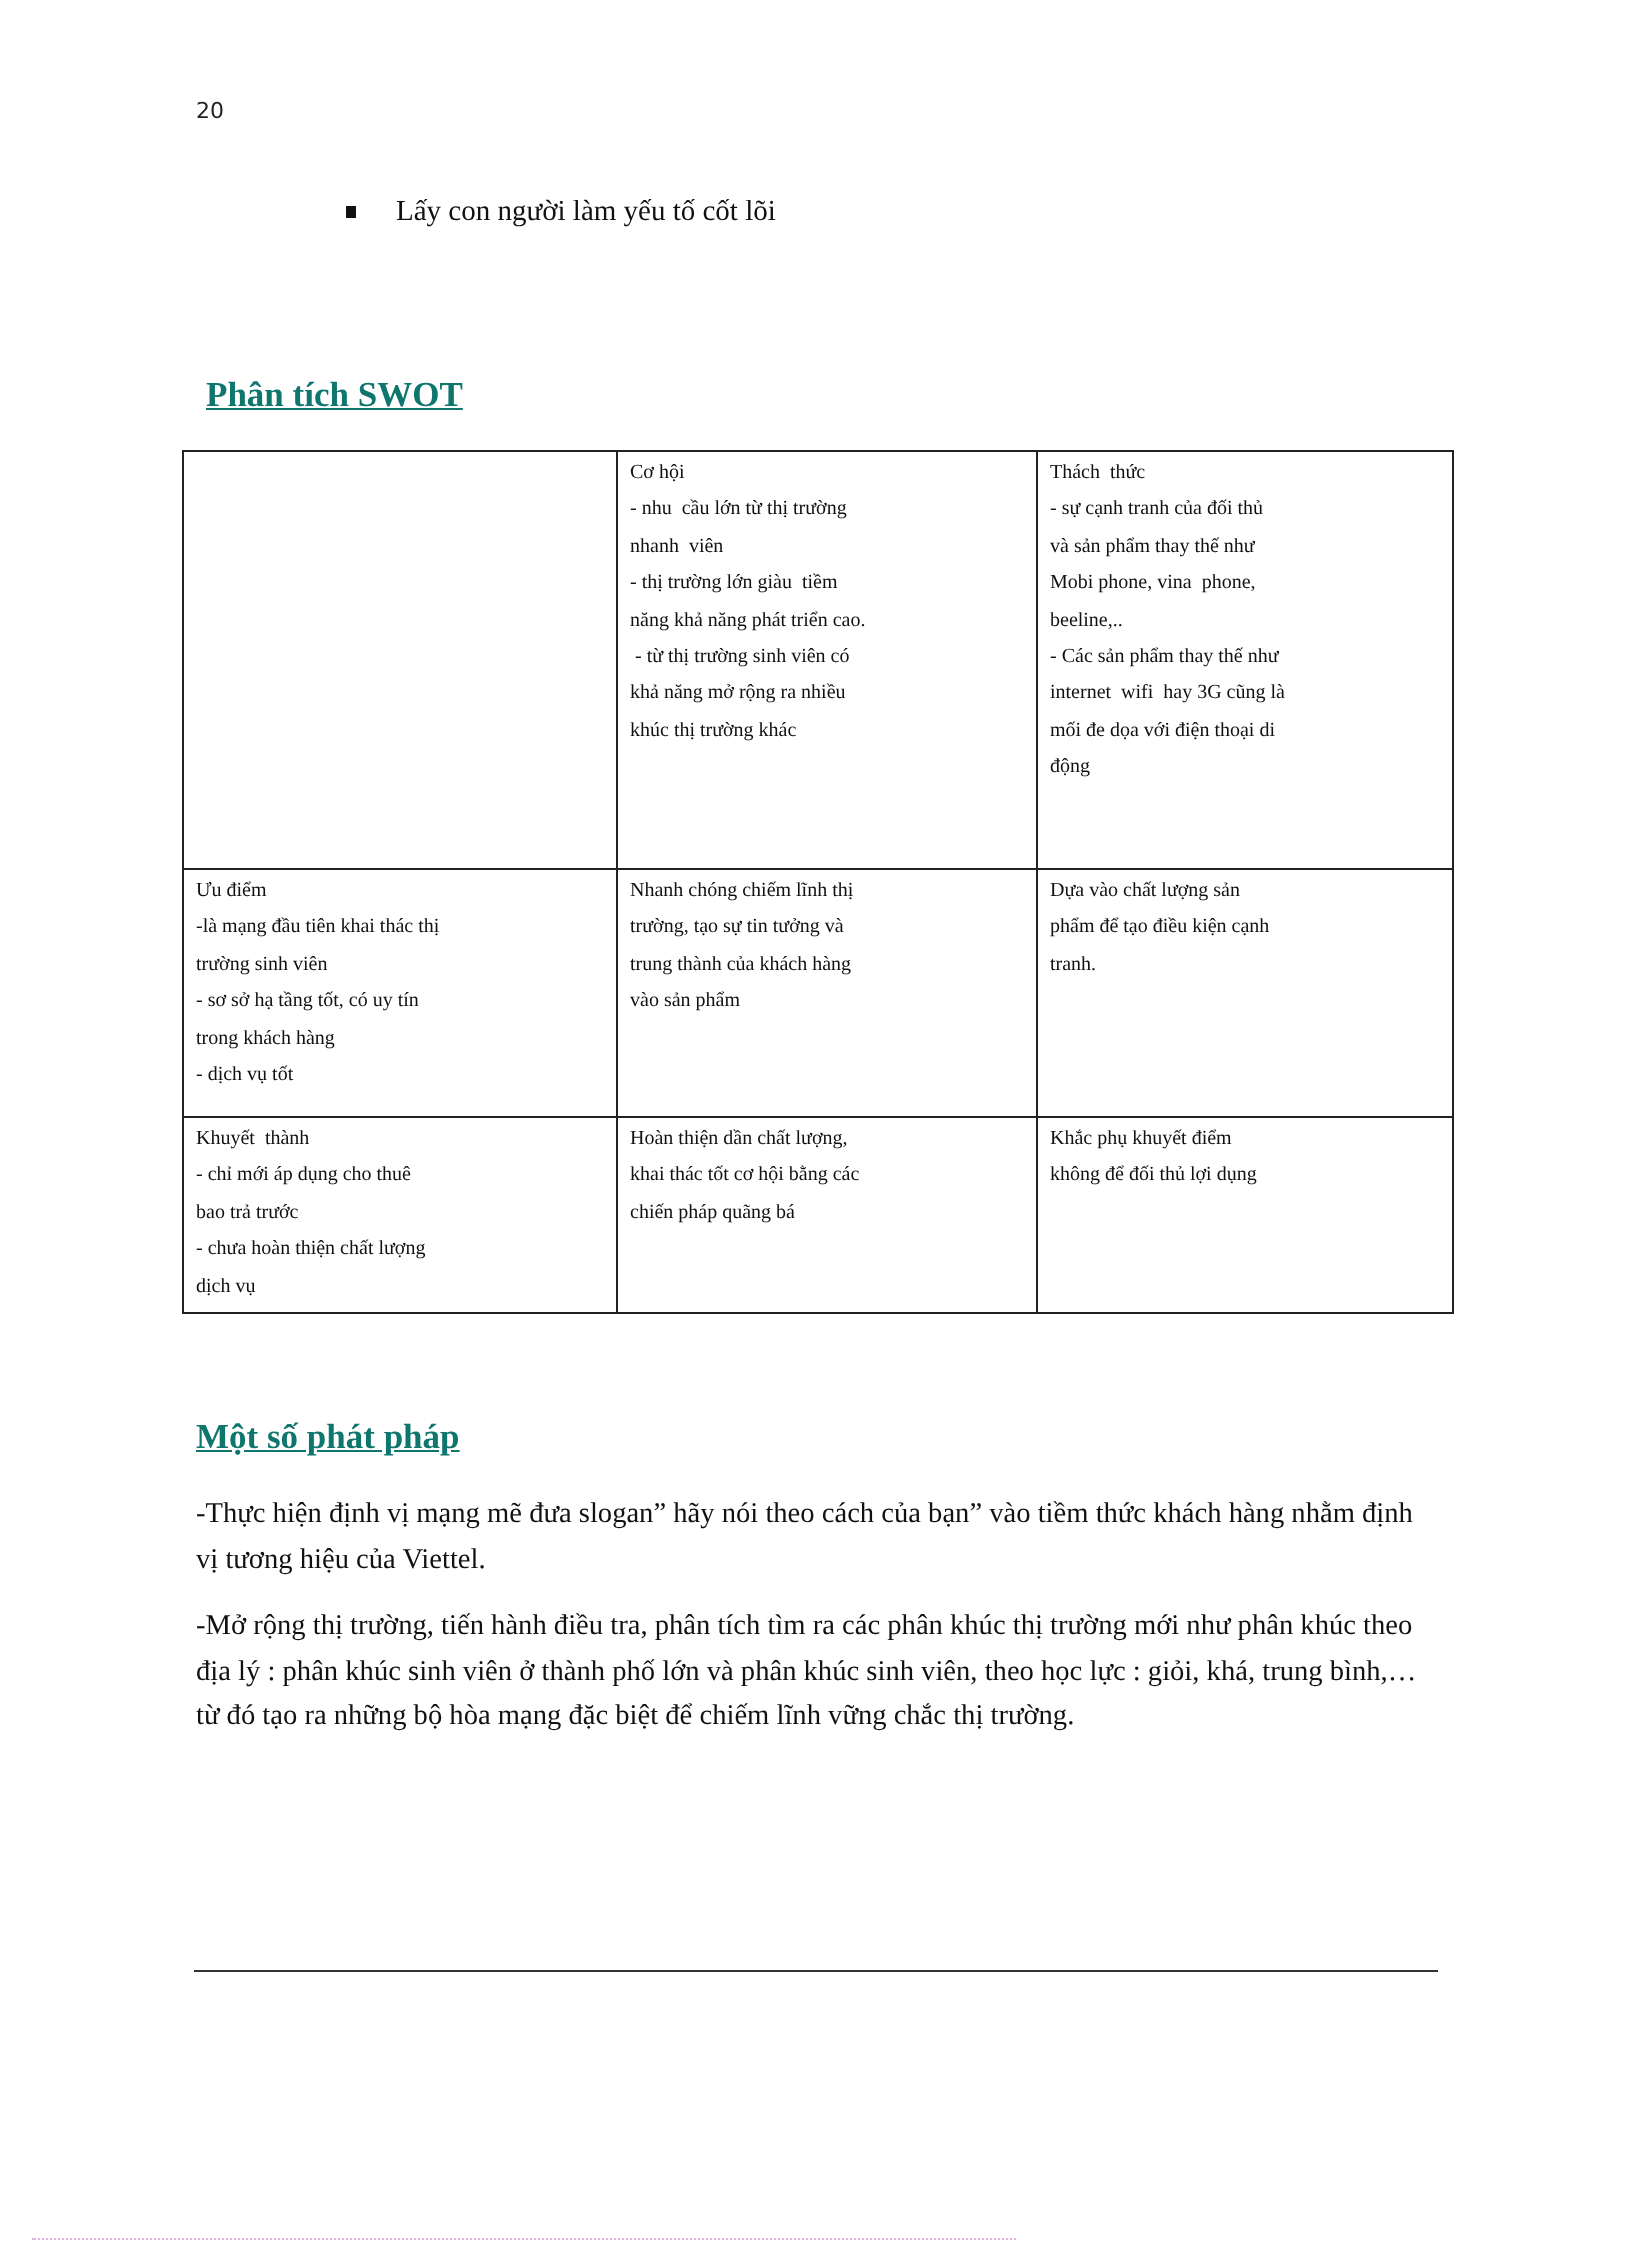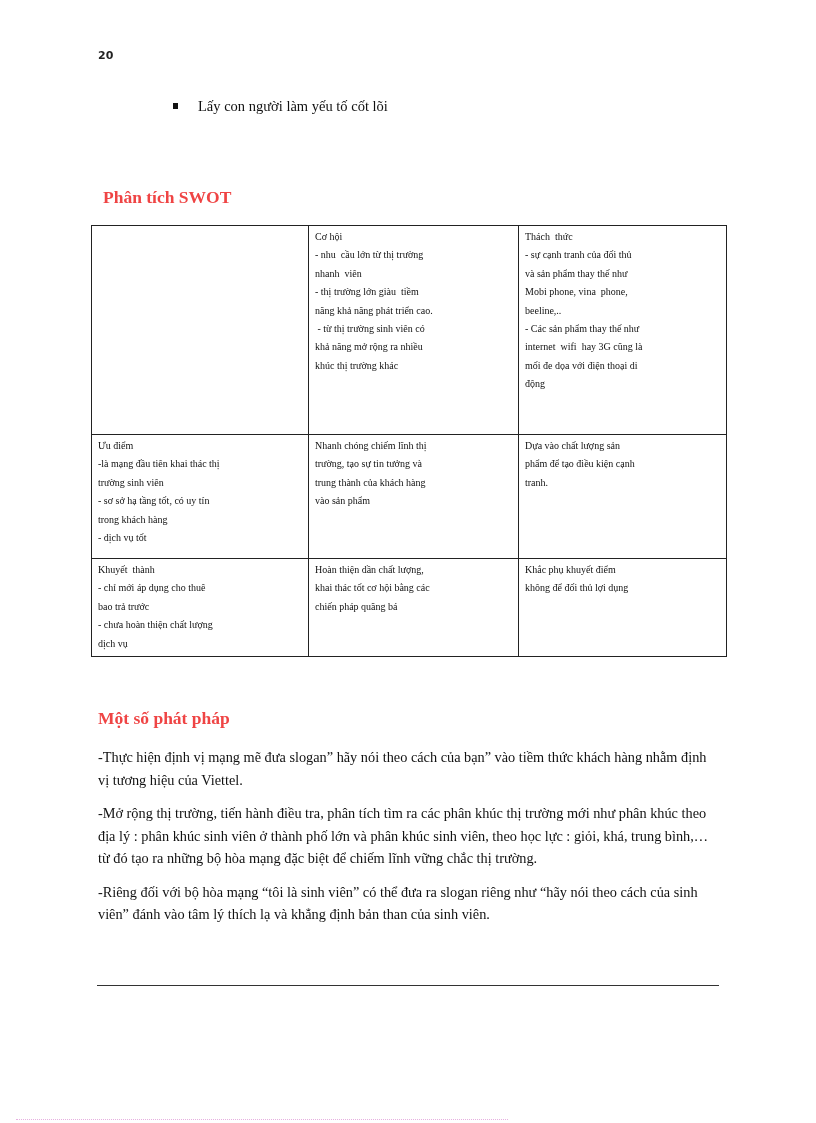--- a/index.html
+++ b/index.html
@@ -13,21 +13,21 @@
       position: relative;
       overflow: hidden;
       font-family: "Liberation Serif", "DejaVu Serif", serif;
       color: #111111;
     }
     .page-number {
       position: absolute;
       left: 98px;
       top: 49px;
       font-family: "DejaVu Sans", "Liberation Sans", sans-serif;
-      font-weight: bold;
+      font-weight: normal;
       font-size: 11px;
       color: #222;
     }
     .bullets {
       position: absolute;
       left: 172px;
       top: 97px;
       margin: 0;
       padding: 0;
       list-style: none;
@@ -44,21 +44,22 @@
       top: 6px;
       width: 5px;
       height: 6px;
       background: #111;
     }
     .heading {
       position: absolute;
       font-weight: bold;
       font-size: 17.5px;
       margin: 0;
-      color: #ef4444;
+      color: #0f766e;
+      text-decoration: underline;
     }
     .h-swot { left: 103px; top: 187px; }
     .h-sol  { left: 98px;  top: 708px; }
 
     table.swot {
       position: absolute;
       left: 91px;
       top: 225px;
       border-collapse: collapse;
       table-layout: fixed;
@@ -195,17 +196,16 @@
         </td>
       </tr>
     </tbody>
 </table>
 
 <h2 class="heading h-sol">Một số phát pháp</h2>
 
 <div class="solutions">
   <p>-Thực hiện định vị mạng mẽ đưa slogan”  hãy nói theo cách của bạn” vào tiềm thức khách hàng nhằm định vị tương hiệu của Viettel.</p>
   <p>-Mở rộng thị trường, tiến hành điều tra, phân tích tìm ra các phân khúc thị trường mới như phân khúc theo địa lý : phân khúc sinh viên ở thành phố lớn và phân khúc sinh viên,  theo học lực : giỏi, khá, trung bình,…từ đó tạo ra những bộ hòa mạng đặc biệt để chiếm lĩnh vững chắc thị trường.</p>
-  <p>-Riêng đối với bộ hòa mạng “tôi là sinh viên” có thể đưa ra slogan riêng như “hãy nói theo cách của sinh viên” đánh vào tâm lý thích lạ và khẳng định bản than của sinh viên.</p>
 </div>
 
 <div class="hr-line"></div>
 <div class="footer-dots"></div>
 
 </body></html>

